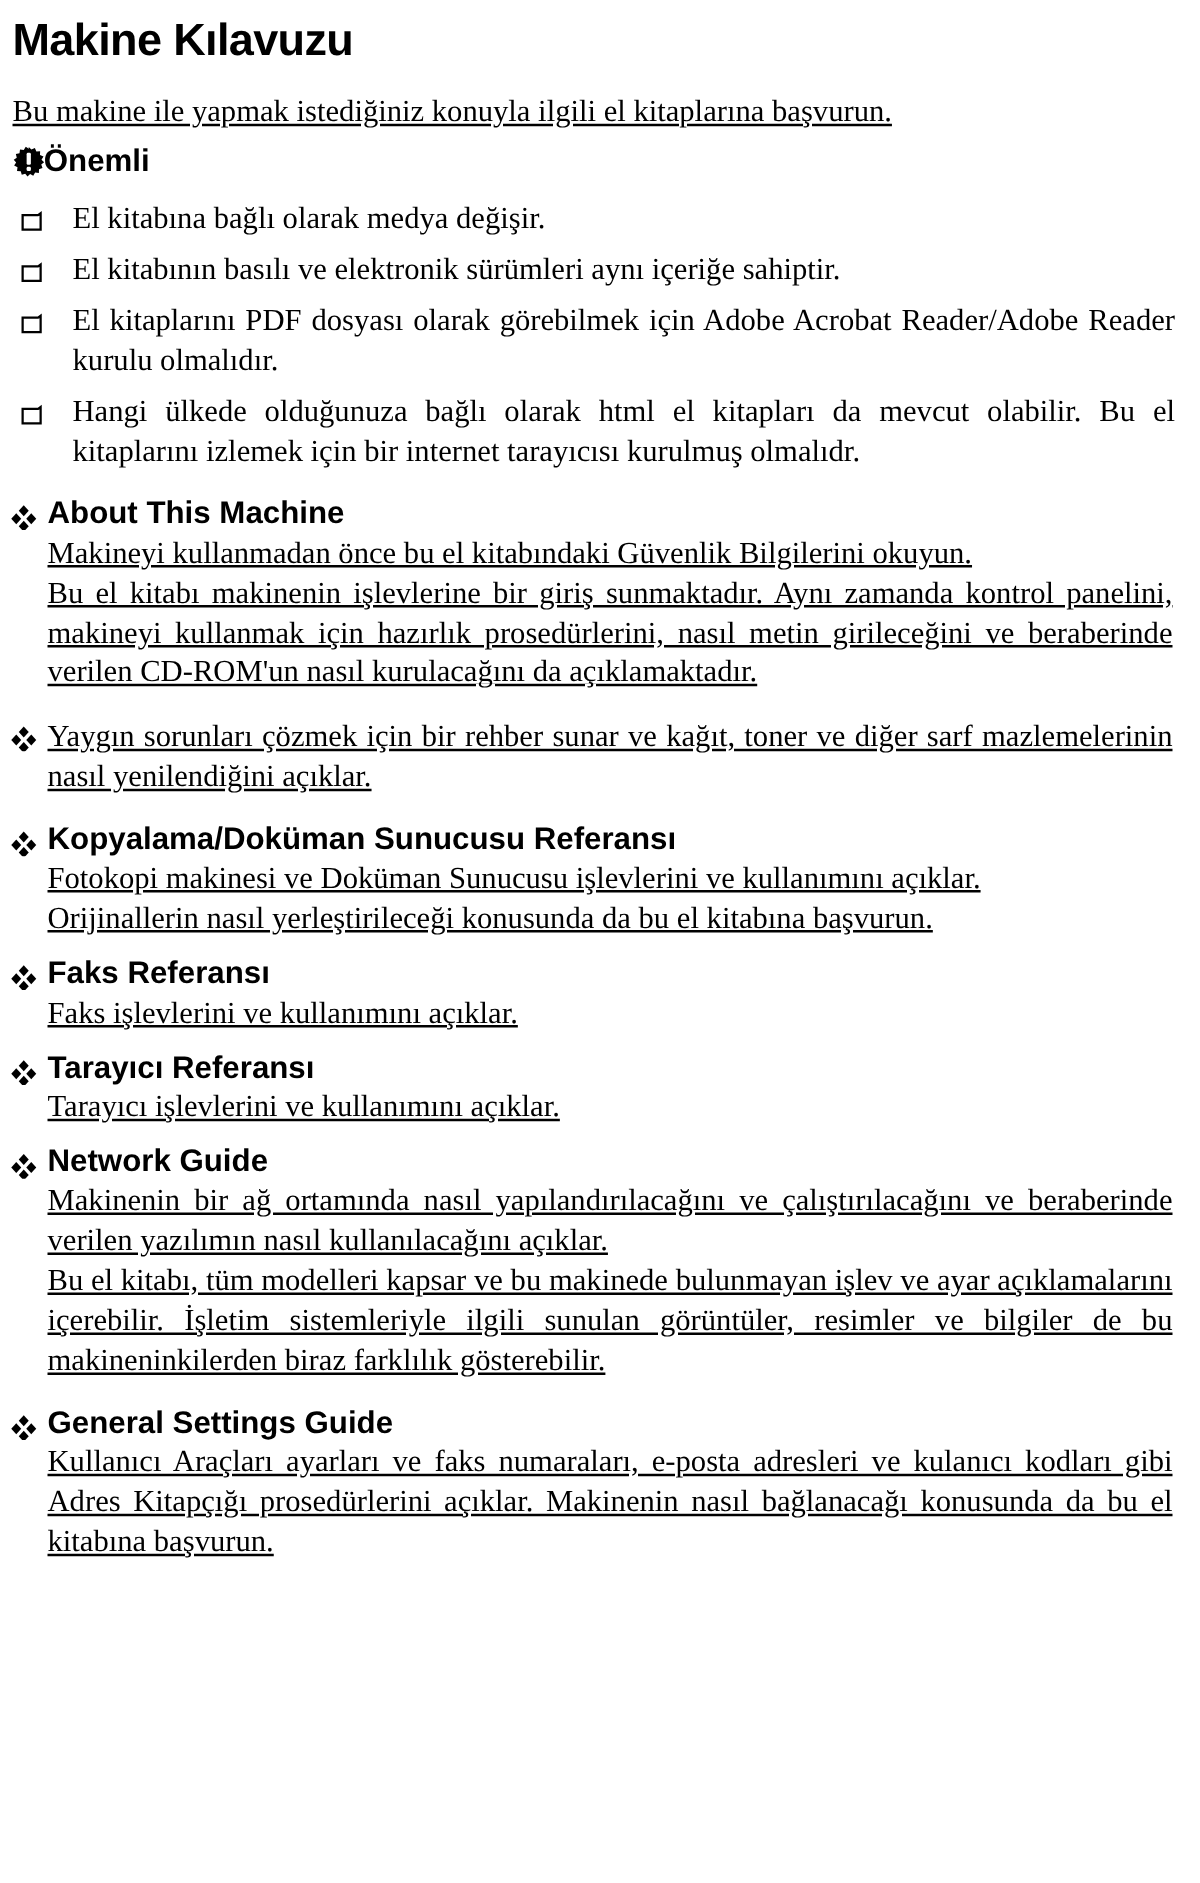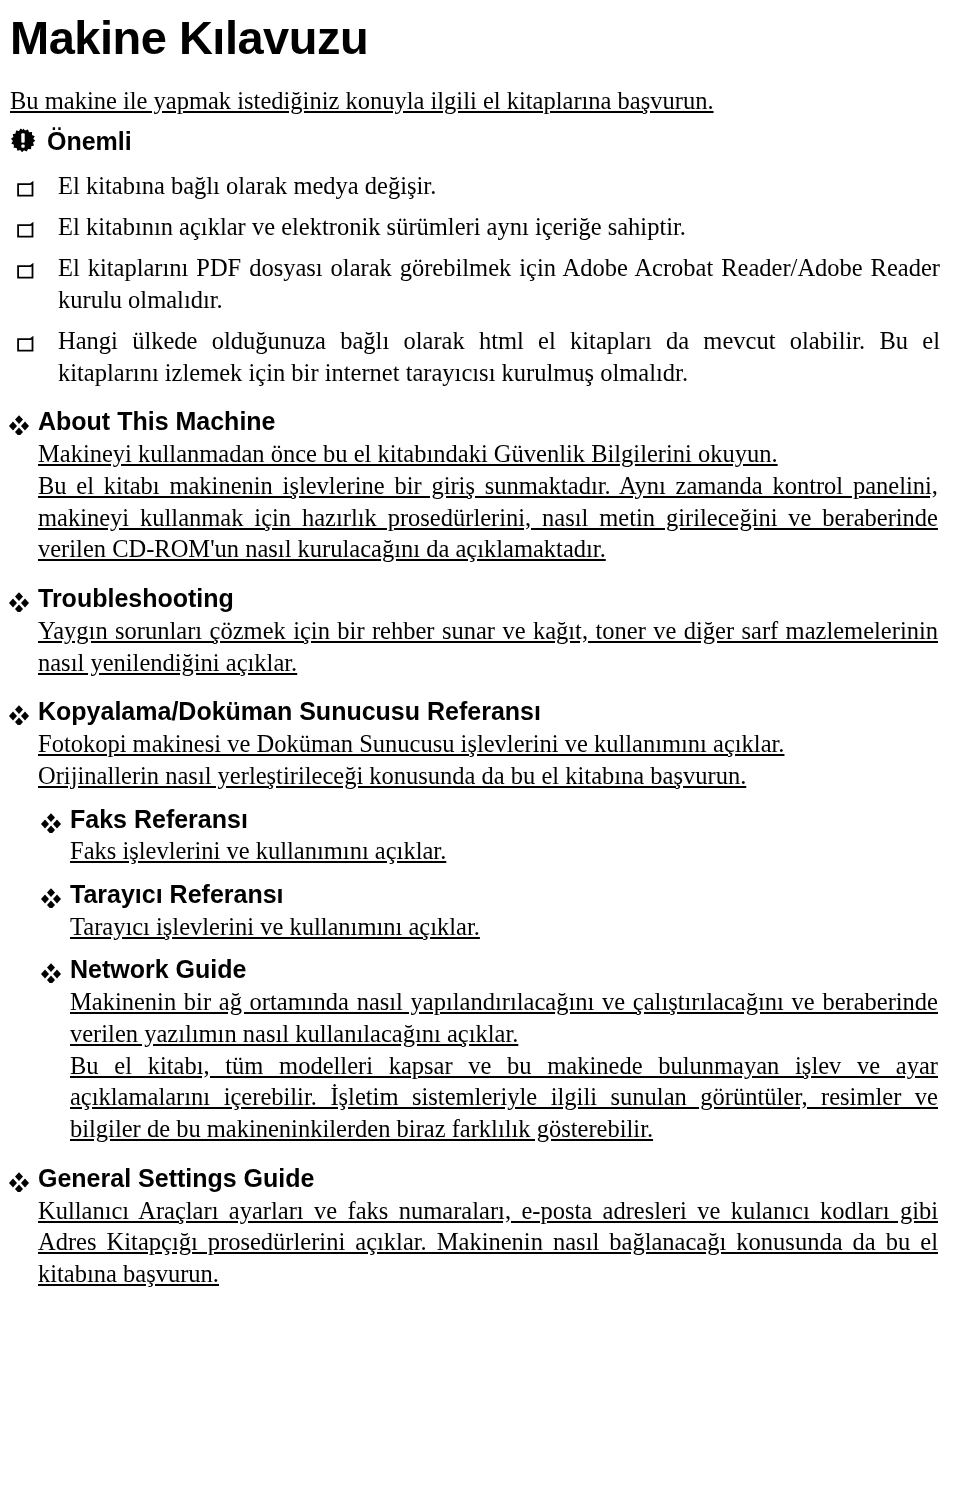--- a/index.html
+++ b/index.html
@@ -19,41 +19,40 @@
     width: 960px;
     height: 1506px;
     padding: 0;
     box-sizing: border-box;
   }
 
   
   .doc-title {
     font-family: "Liberation Sans", "DejaVu Sans", sans-serif;
     font-weight: bold;
-    font-size: 47px;
+    font-size: 36px;
     letter-spacing: -0.5px;
     line-height: 1.0;
     margin: 4px 0 0 10px;
     padding-top: 10px;
   }
 
   
   .intro {
     font-size: 24.5px;
     line-height: 1.28;
     margin: 24px 0 0 10px;
     text-decoration: underline;
   }
 
   
   .important-head {
     display: flex;
-    align-items: center;
     margin: 12px 0 16px 10px;
-    gap: 12px;
+    gap: 0px;
   }
   .burst-icon {
     position: relative;
     width: 26px;
     height: 26px;
     flex: 0 0 26px;
     display: inline-block;
   }
   .burst-icon svg { display: block; }
   .important-label {
@@ -112,21 +111,21 @@
     line-height: 1.30;
     margin: 0;
     text-align: justify;
     padding-right: 22px;
     text-decoration: underline;
   }
   .section-body p.jfy { text-align: justify; }
   .section-body p.nojfy { text-align: left; }
 
   .tight { }
-  .tighter { margin-top: 14px; margin-left: 32px; }
+  .tighter { margin-top: 14px; }
 </style>
 </head>
 <body>
 
 <div class="page">
 
   <h1 class="doc-title">Makine Kılavuzu</h1>
 
   <p class="intro">Bu makine ile yapmak istediğiniz konuyla ilgili el kitaplarına başvurun.</p>
 
@@ -149,21 +148,21 @@
         </svg>
       </span>
       <span>El kitabına bağlı olarak medya değişir.</span>
     </li>
     <li>
       <span class="sqbox">
         <svg width="20" height="20" viewBox="0 0 20 20" aria-hidden="true">
           <path fill="#000000" d="M1.2 3.2 H14.2 L17.4 0.8 V16.6 H1.2 Z M3.0 5.0 V14.8 H15.6 V4.6 L14.6 5.0 Z"></path>
         </svg>
       </span>
-      <span>El kitabının açıklar ve elektronik sürümleri aynı içeriğe sahiptir.</span>
+      <span>El kitabının basılı ve elektronik sürümleri aynı içeriğe sahiptir.</span>
     </li>
     <li>
       <span class="sqbox">
         <svg width="20" height="20" viewBox="0 0 20 20" aria-hidden="true">
           <path fill="#000000" d="M1.2 3.2 H14.2 L17.4 0.8 V16.6 H1.2 Z M3.0 5.0 V14.8 H15.6 V4.6 L14.6 5.0 Z"></path>
         </svg>
       </span>
       <span>El kitaplarını PDF dosyası olarak görebilmek için Adobe Acrobat Reader/Adobe Reader kurulu olmalıdır.</span>
     </li>
     <li>
@@ -194,21 +193,20 @@
 
   <div class="section">
     <span class="diamond">
       <svg width="22" height="22" viewBox="0 0 22 22" aria-hidden="true">
         <path fill="#000000" d="M11 2.2 L15 6.6 L11 11 L7 6.6 Z"></path>
         <path fill="#000000" d="M5.0 8.6 L9.0 13.0 L5.0 17.4 L1.0 13.0 Z"></path>
         <path fill="#000000" d="M17.0 8.6 L21.0 13.0 L17.0 17.4 L13.0 13.0 Z"></path>
         <path fill="#000000" d="M11 14.6 L15 19.0 L11 23.4 L7 19.0 Z"></path>
       </svg>
     </span>
-    <div class="section-title">Troubleshooting</div>
     <div class="section-body">
       <p class="jfy">Yaygın sorunları çözmek için bir rehber sunar ve kağıt, toner ve diğer sarf mazlemelerinin nasıl yenilendiğini açıklar.</p>
     </div>
   </div>
 
   <div class="section">
     <span class="diamond">
       <svg width="22" height="22" viewBox="0 0 22 22" aria-hidden="true">
         <path fill="#000000" d="M11 2.2 L15 6.6 L11 11 L7 6.6 Z"></path>
         <path fill="#000000" d="M5.0 8.6 L9.0 13.0 L5.0 17.4 L1.0 13.0 Z"></path>

